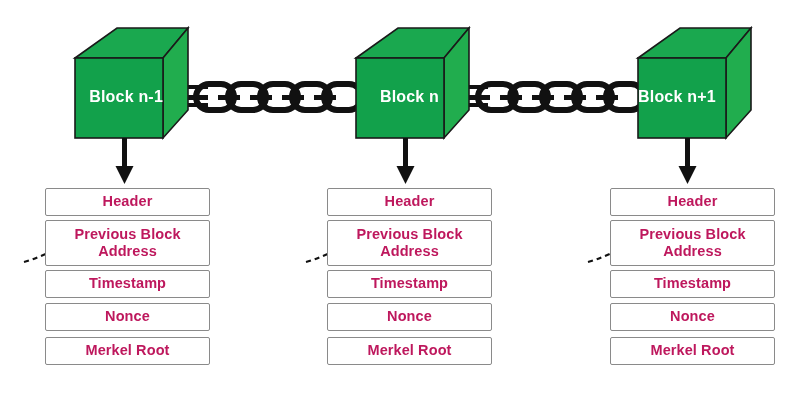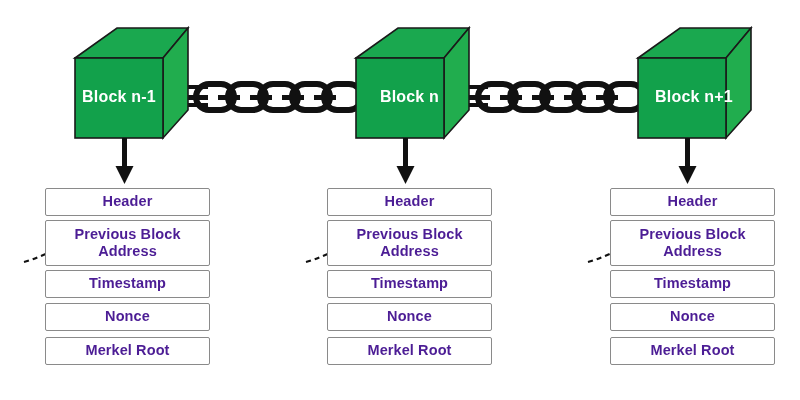--- a/index.html
+++ b/index.html
@@ -29,21 +29,21 @@
   .field-box {
     position: absolute;
     box-sizing: border-box;
     background: #ffffff;
     border: 1.4px solid #8a8a8a;
     border-radius: 2px;
     display: flex;
     align-items: center;
     justify-content: center;
     text-align: center;
-    color: #4c1d95;
+    color: #be185d;
     font-weight: bold;
     font-size: 14.5px;
     line-height: 1.18;
     letter-spacing: .1px;
     font-family: "Liberation Sans", sans-serif;
   }
   .field-box span { display: block; padding: 0 4px; }
   
   .cube-label {
     position: absolute;
@@ -143,23 +143,23 @@
       <path d="M 24,262 C 46,256 62,244 86,241" fill="none" stroke="#111111" stroke-width="2.2" stroke-dasharray="5,4" marker-end="url(#dashhead)"></path>
     </g>
     <g>
       <path d="M 306,262 C 328,256 344,244 368,241" fill="none" stroke="#111111" stroke-width="2.2" stroke-dasharray="5,4" marker-end="url(#dashhead)"></path>
     </g>
     <g>
       <path d="M 588,262 C 610,256 626,244 650,241" fill="none" stroke="#111111" stroke-width="2.2" stroke-dasharray="5,4" marker-end="url(#dashhead)"></path>
     </g>
   </svg>
 
-  <div class="cube-label" style="left:75px; top:88px; width:88px;">Block n-1</div>
+  <div class="cube-label" style="left:75px; top:88px; width:88px;text-align:right;">Block n-1</div>
   <div class="cube-label" style="left:356px; top:88px; width:107px;">Block n</div>
-  <div class="cube-label" style="left:638px; top:88px; width:112px;">Block n+1</div>
+  <div class="cube-label" style="left:638px; top:88px; width:64px;">Block n+1</div>
 
   <div class="field-box" style="left:45px;  top:188px; width:165px; height:28px;">
     <span>Header</span>
   </div>
   <div class="field-box" style="left:45px;  top:220px; width:165px; height:46px;">
     <span>
       <span>Previous Block</span>
       <span>Address</span>
     </span>
   </div>

